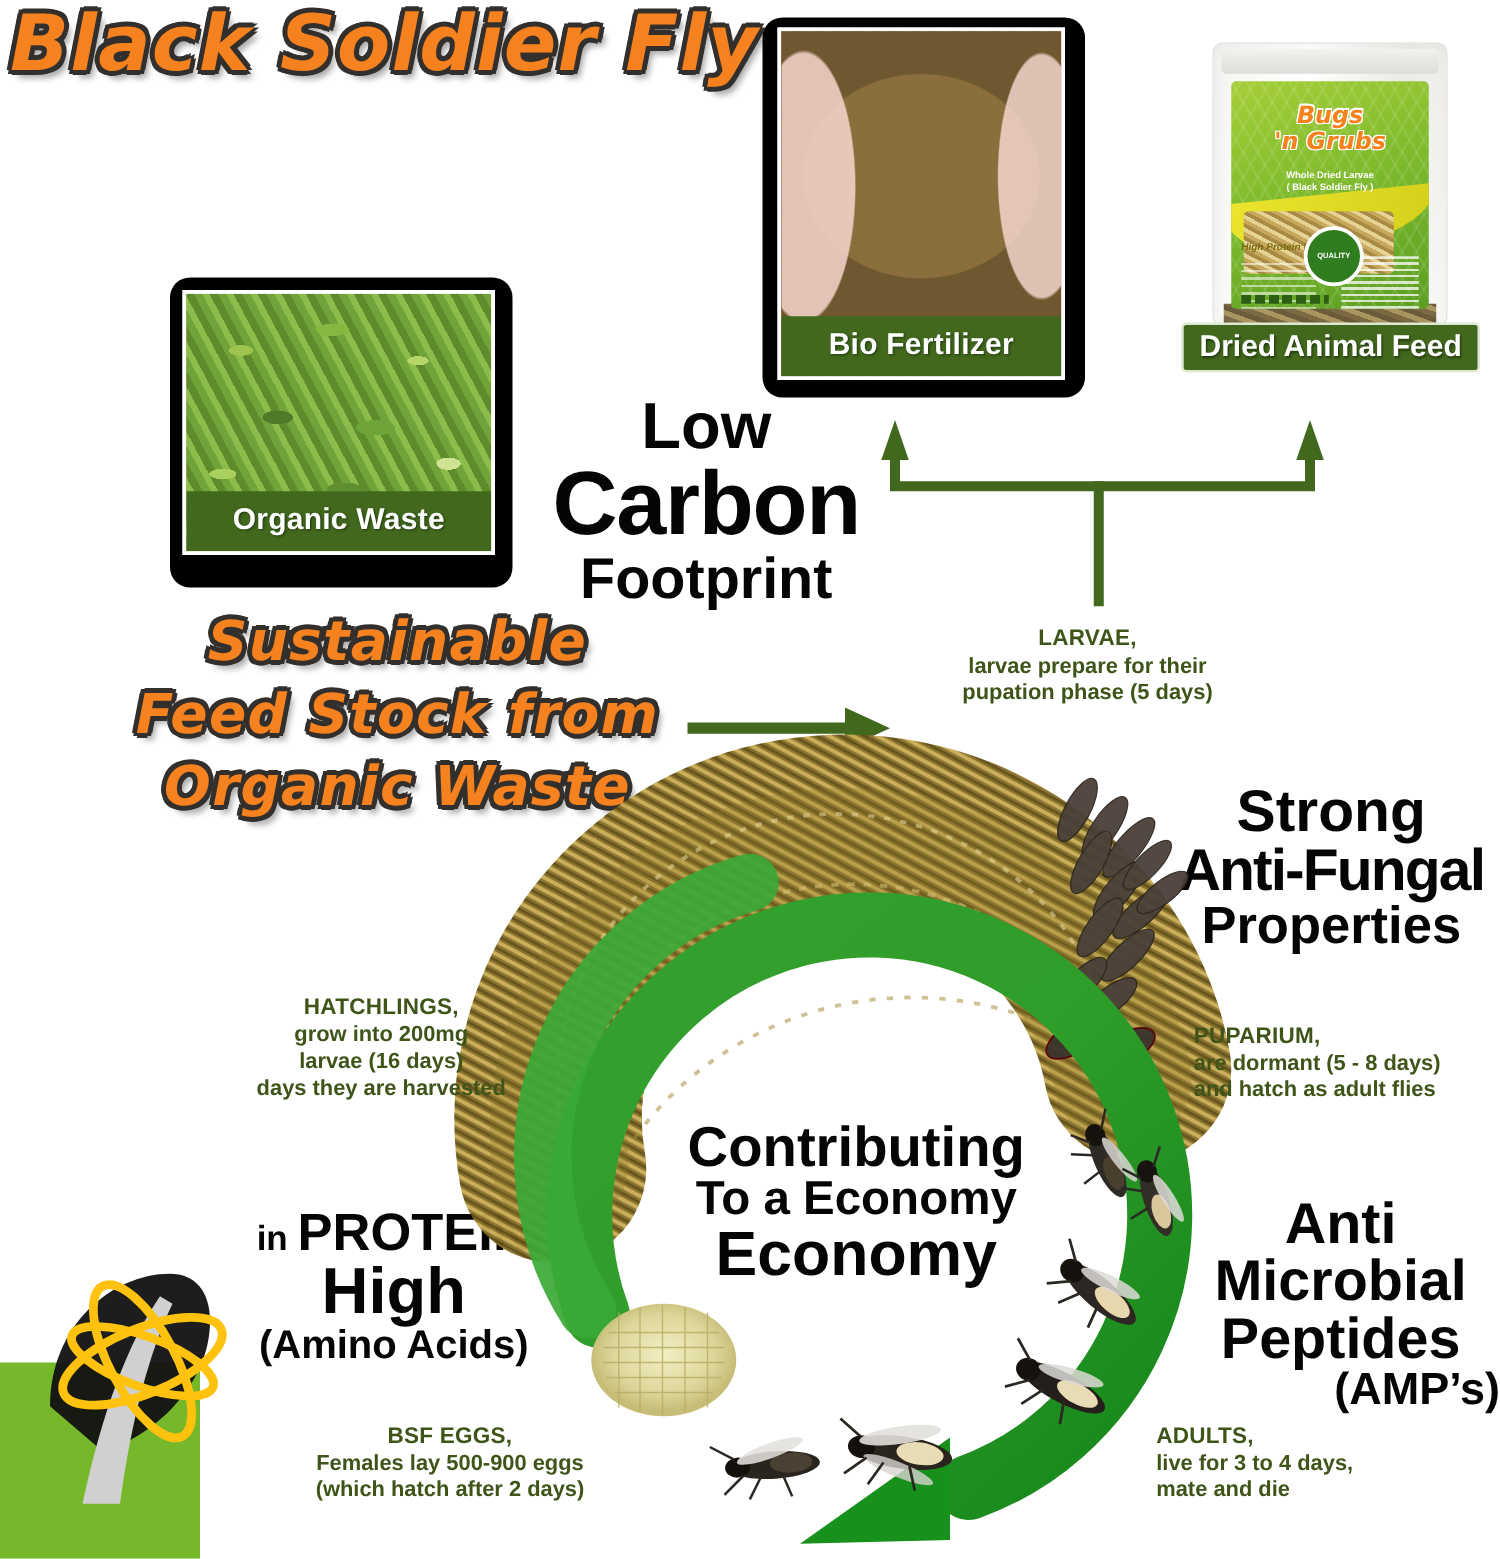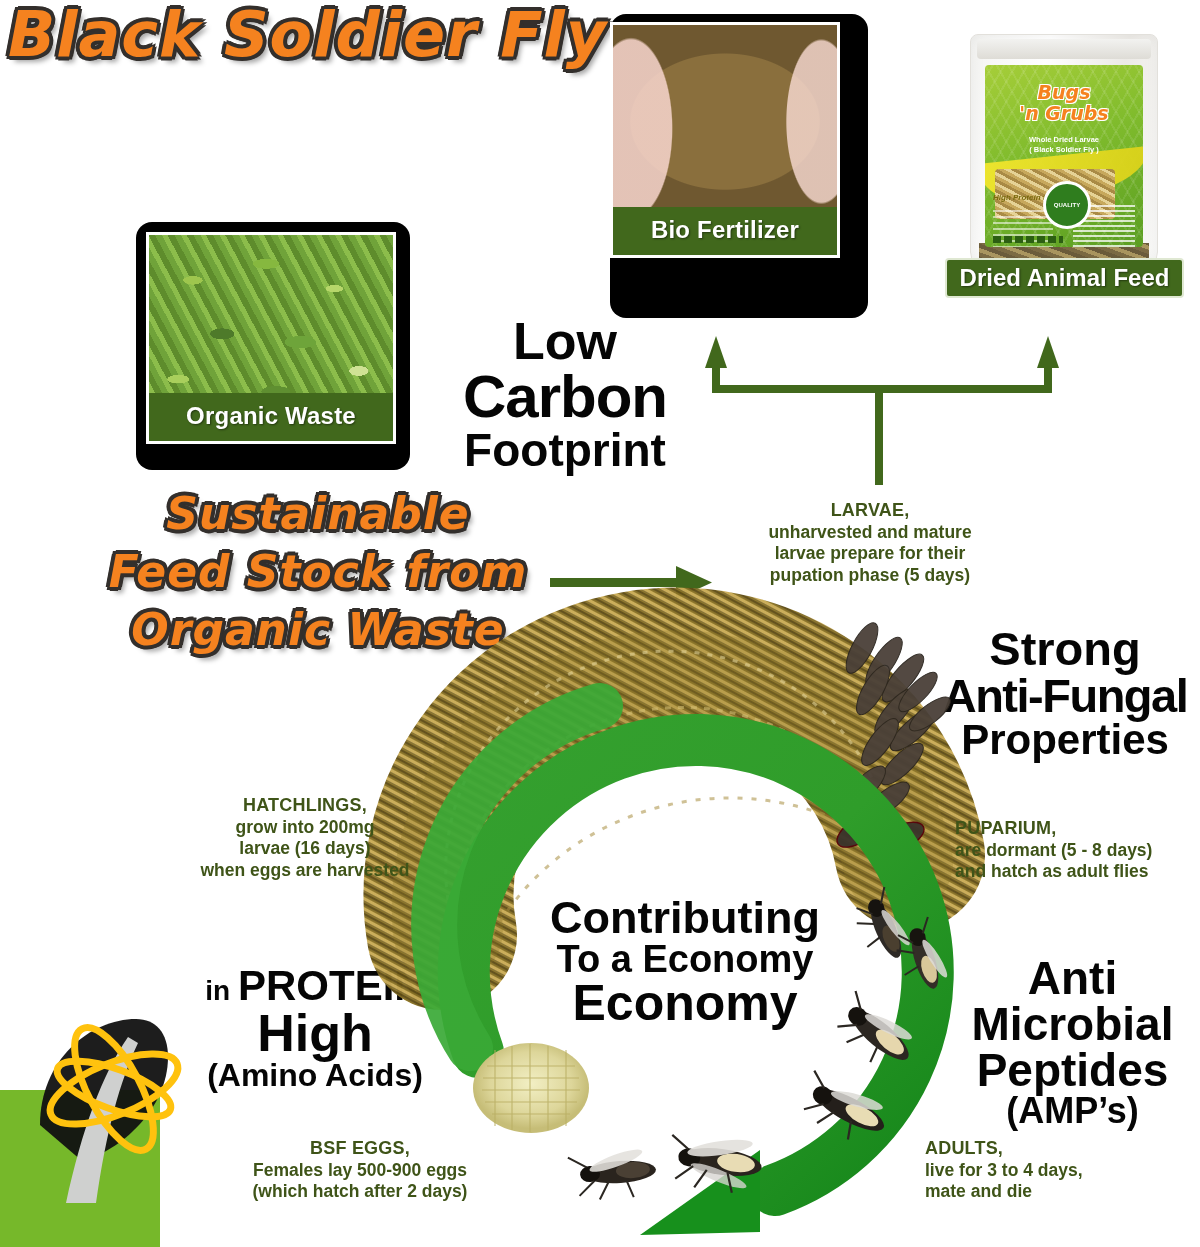--- a/index.html
+++ b/index.html
@@ -27,33 +27,33 @@
   #title{ top:4px; left:8px; font-size:62px; text-align:right; width:560px;}
   #title .l2{display:block;margin-top:4px;}
   #feedstock{ top:492px; left:108px; font-size:44px; text-align:center; width:420px;}
   #feedstock span{display:block;margin-bottom:14px;}
 
   
   .blk{color:#050505;font-weight:bold;line-height:1.0;text-align:center;}
   .blk .s1{display:block;}
   #lowcarbon{top:315px;left:430px;width:270px;}
   #lowcarbon .a{font-size:52px;}
-  #lowcarbon .b{font-size:60px;letter-spacing:-1px;}
+  #lowcarbon .b{font-size:72px;letter-spacing:-1px;}
   #lowcarbon .c{font-size:46px;text-align:center;}
 
   #antifungal{top:625px;left:930px;width:270px;}
   #antifungal .a{font-size:47px;}
   #antifungal .b{font-size:47px;letter-spacing:-1.5px;}
   #antifungal .c{font-size:42px;}
 
   #amp{top:955px;left:945px;width:255px;}
   #amp .a{font-size:46px;}
   #amp .b{font-size:46px;}
   #amp .c{font-size:46px;}
-  #amp .d{font-size:36px;}
+  #amp .d{font-size:36px;text-align:right;}
 
   #protein{top:965px;left:170px;width:290px;}
   #protein .a{font-size:52px;}
   #protein .b{font-size:42px;}
   #protein .b i{font-style:normal;font-size:28px;font-weight:bold;}
   #protein .c{font-size:32px;}
 
   #circular{top:895px;left:530px;width:310px;text-align:center;}
   #circular .a{font-size:45px;display:block;}
   #circular .b{font-size:38px;display:block;}
@@ -80,21 +80,21 @@
   .card .cap{
     position:absolute;left:0;right:0;bottom:0;background:#41681c;
     color:#fff;font-weight:bold;text-align:center;font-size:24px;
     padding:9px 0 11px 0;letter-spacing:.2px;
     text-shadow:1px 1px 2px rgba(0,0,0,.45);
   }
 
   #card-waste{top:222px;left:136px;width:274px;height:248px;}
   #card-waste .inner{top:10px;left:10px;width:250px;height:212px;border:3px solid #fff;box-sizing:border-box;}
   #card-fert{top:14px;left:610px;width:258px;height:304px;}
-  #card-fert .inner{top:8px;left:0;width:230px;height:236px;border:3px solid #fff;box-sizing:border-box;}
+  #card-fert .inner{top:8px;left:12px;width:230px;height:282px;border:3px solid #fff;box-sizing:border-box;}
 
   
   .waste-photo{
     background:
       radial-gradient(ellipse 16px 7px at 18% 22%, #9ec64e 0 60%, transparent 61%),
       radial-gradient(ellipse 22px 8px at 48% 14%, #86b83f 0 60%, transparent 61%),
       radial-gradient(ellipse 14px 6px at 76% 26%, #b6d66a 0 60%, transparent 61%),
       radial-gradient(ellipse 20px 9px at 30% 48%, #4e7a2a 0 60%, transparent 61%),
       radial-gradient(ellipse 26px 10px at 62% 52%, #6ea43a 0 60%, transparent 61%),
       radial-gradient(ellipse 18px 7px at 12% 70%, #a9cf5c 0 60%, transparent 61%),
@@ -399,30 +399,29 @@
       <ellipse cx="0" cy="-12" rx="28" ry="6" fill="#e2e0dc" opacity="0.88" transform="rotate(-16)"></ellipse>
       <g stroke="#2b2722" stroke-width="2" fill="none">
         <path d="M-26 7 l-16 14 M-12 9 l-10 17 M6 9 l6 17 M-33 -7 l-18 -11"></path>
       </g>
     </g>
   </g>
 </svg>
 
 <div class="abs stage" id="larvae">
   <span class="hd">LARVAE,</span>
-  <span class="ln">unharvested and mature</span>
   <span class="ln">larvae prepare for their</span>
   <span class="ln">pupation phase (5 days)</span>
 </div>
 
 <div class="abs stage" id="hatchlings">
   <span class="hd">HATCHLINGS,</span>
   <span class="ln">grow into 200mg</span>
   <span class="ln">larvae (16 days)</span>
-  <span class="ln">when eggs are harvested</span>
+  <span class="ln">days they are harvested</span>
 </div>
 
 <div class="abs stage" id="puparium">
   <span class="hd">PUPARIUM,</span>
   <span class="ln">are dormant (5 - 8 days)</span>
   <span class="ln">and hatch as adult flies</span>
 </div>
 
 <div class="abs stage" id="bsfeggs">
   <span class="hd">BSF EGGS,</span>

